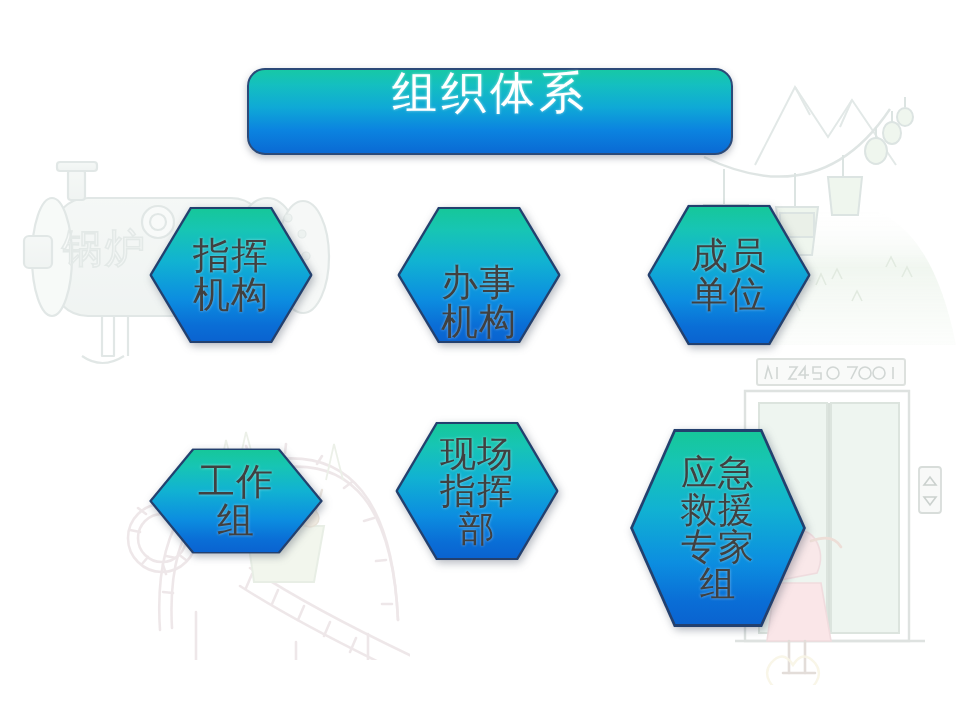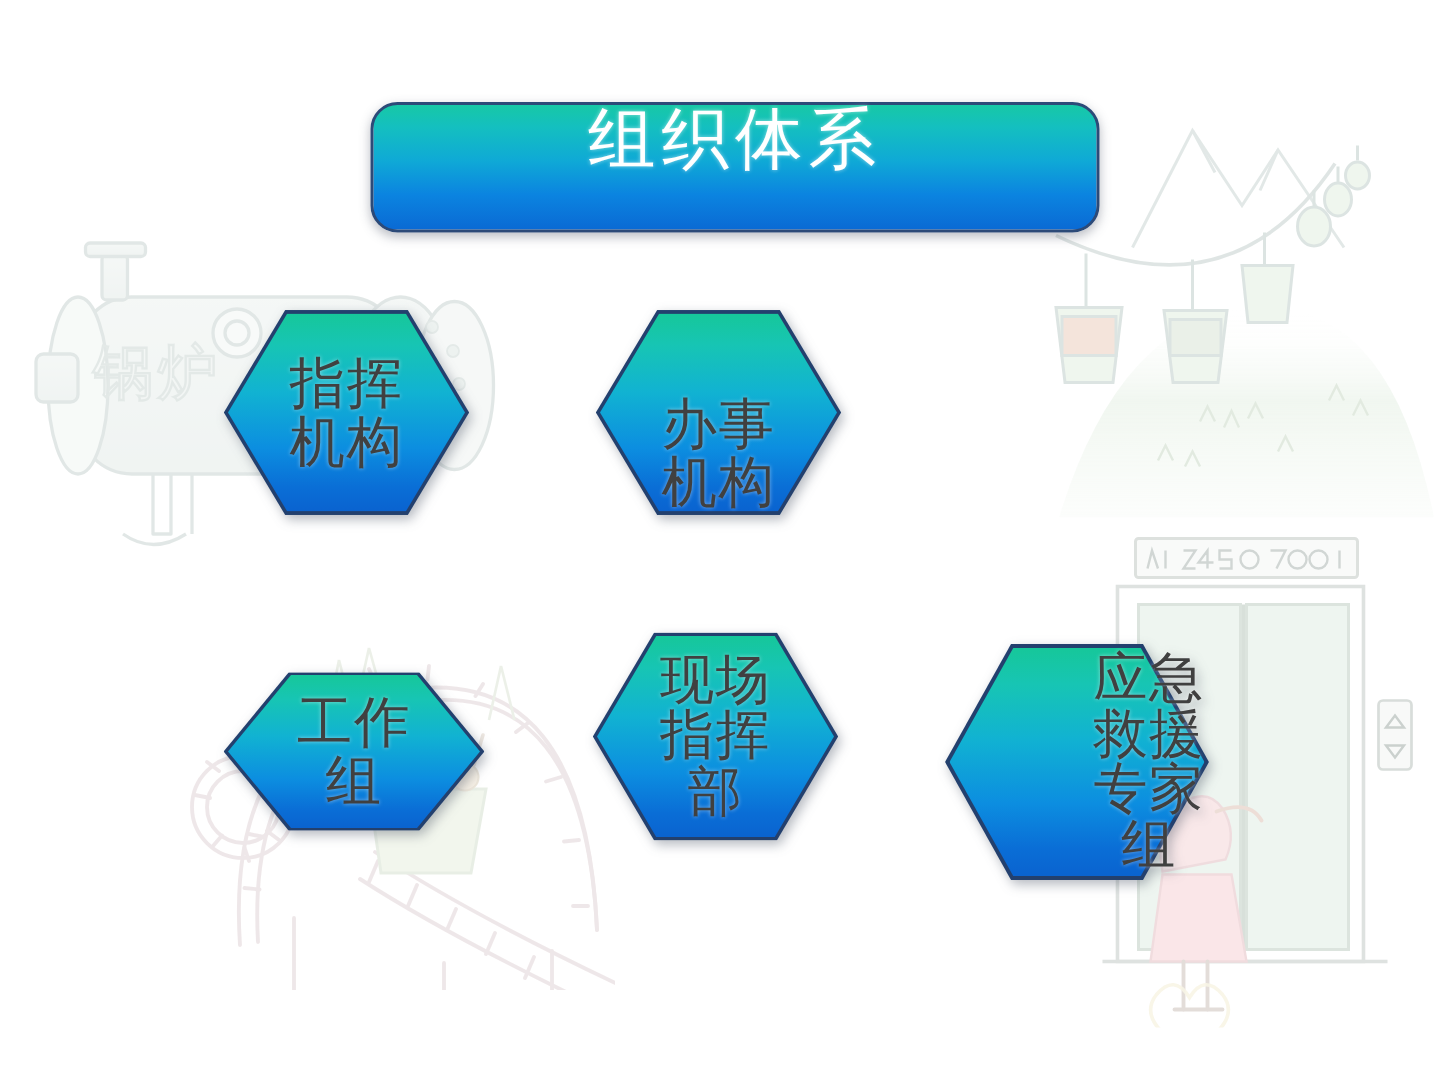--- a/index.html
+++ b/index.html
@@ -69,21 +69,21 @@
     white-space:pre-line;
   }
   .hex.tall .label{font-size:36px;line-height:1.03;}
 
   
   #hex-zhihui    {left:152px;top:209px;width:158px;height:132px;}
   #hex-banshi    {left:400px;top:209px;width:158px;height:132px;align-items:flex-end;}
   #hex-chengyuan {left:650px;top:207px;width:158px;height:136px;}
   #hex-gongzuo   {left:152px;top:450px;width:168px;height:102px;}
   #hex-xianchang {left:398px;top:424px;width:158px;height:134px;}
-  #hex-yingji    {left:633px;top:432px;width:170px;height:152px;justify-content:flex-end;}
+  #hex-yingji    {left:633px;top:432px;width:170px;height:192px;}
 </style>
 </head>
 <body>
 
 <div id="slide">
 
   <svg class="bg-art" id="bg-boiler" viewBox="0 0 360 230">
     <defs>
       <linearGradient id="bgrayA" x1="0" y1="0" x2="0" y2="1">
         <stop offset="0" stop-color="#dfe9e4"></stop>
@@ -271,20 +271,26 @@
 机构</div>
   </div>
 
   <div class="hex" id="hex-banshi">
     <div class="edge"></div>
     <div class="shape"></div>
     <div class="label">办事
 机构</div>
   </div>
 
+  <div class="hex" id="hex-chengyuan">
+    <div class="edge"></div>
+    <div class="shape"></div>
+    <div class="label">成员
+单位</div>
+  </div>
 
   <div class="hex" id="hex-gongzuo">
     <div class="edge"></div>
     <div class="shape"></div>
     <div class="label">工作
 组</div>
   </div>
 
   <div class="hex tall" id="hex-xianchang">
     <div class="edge"></div>

